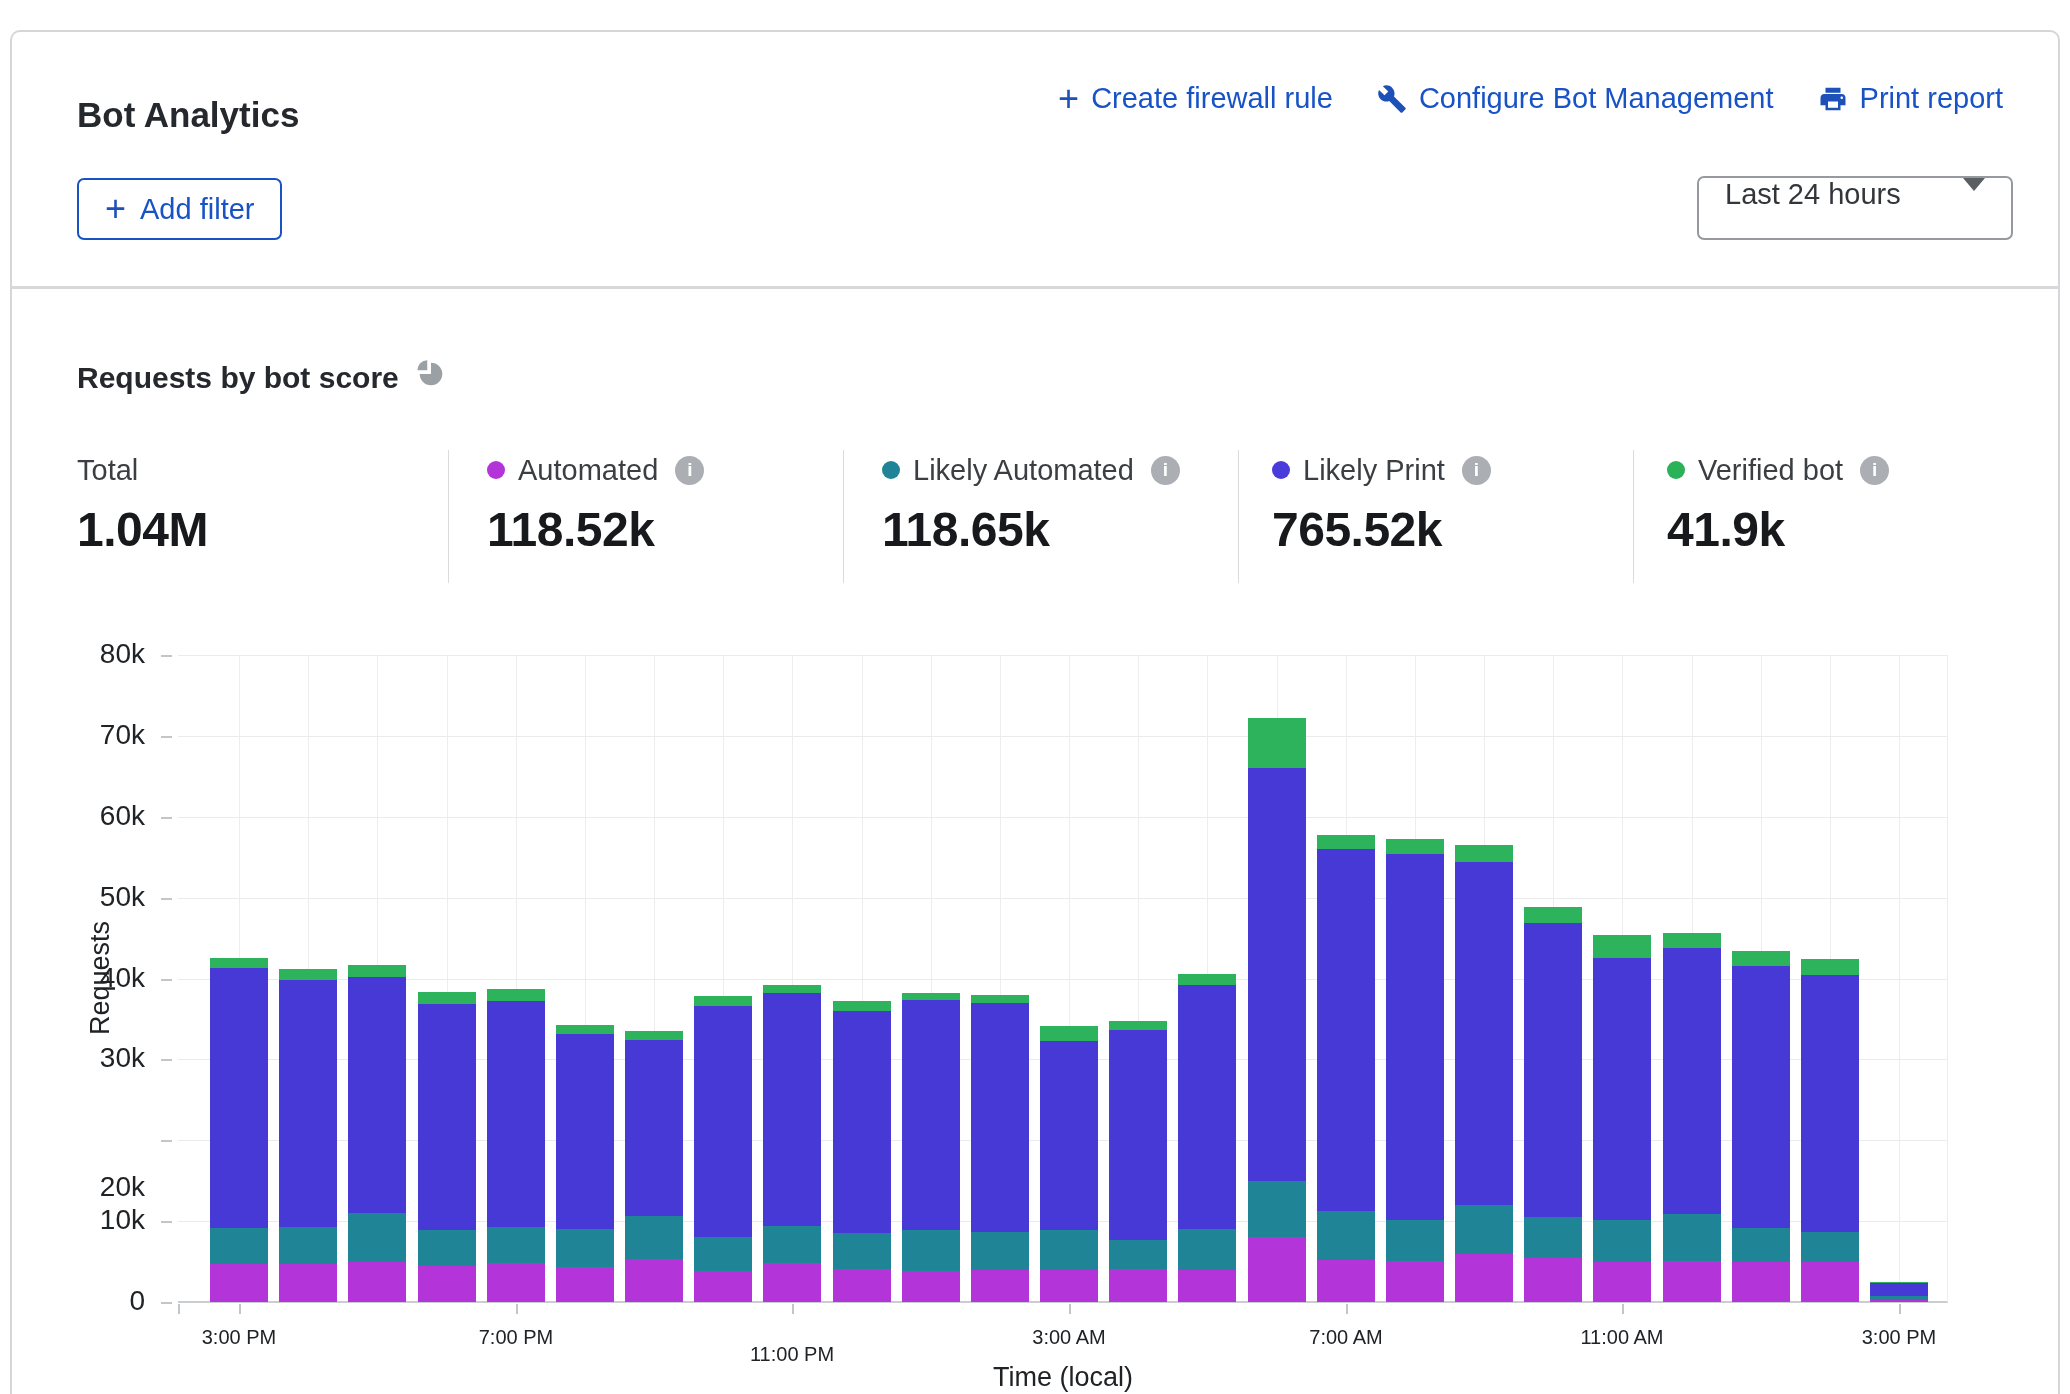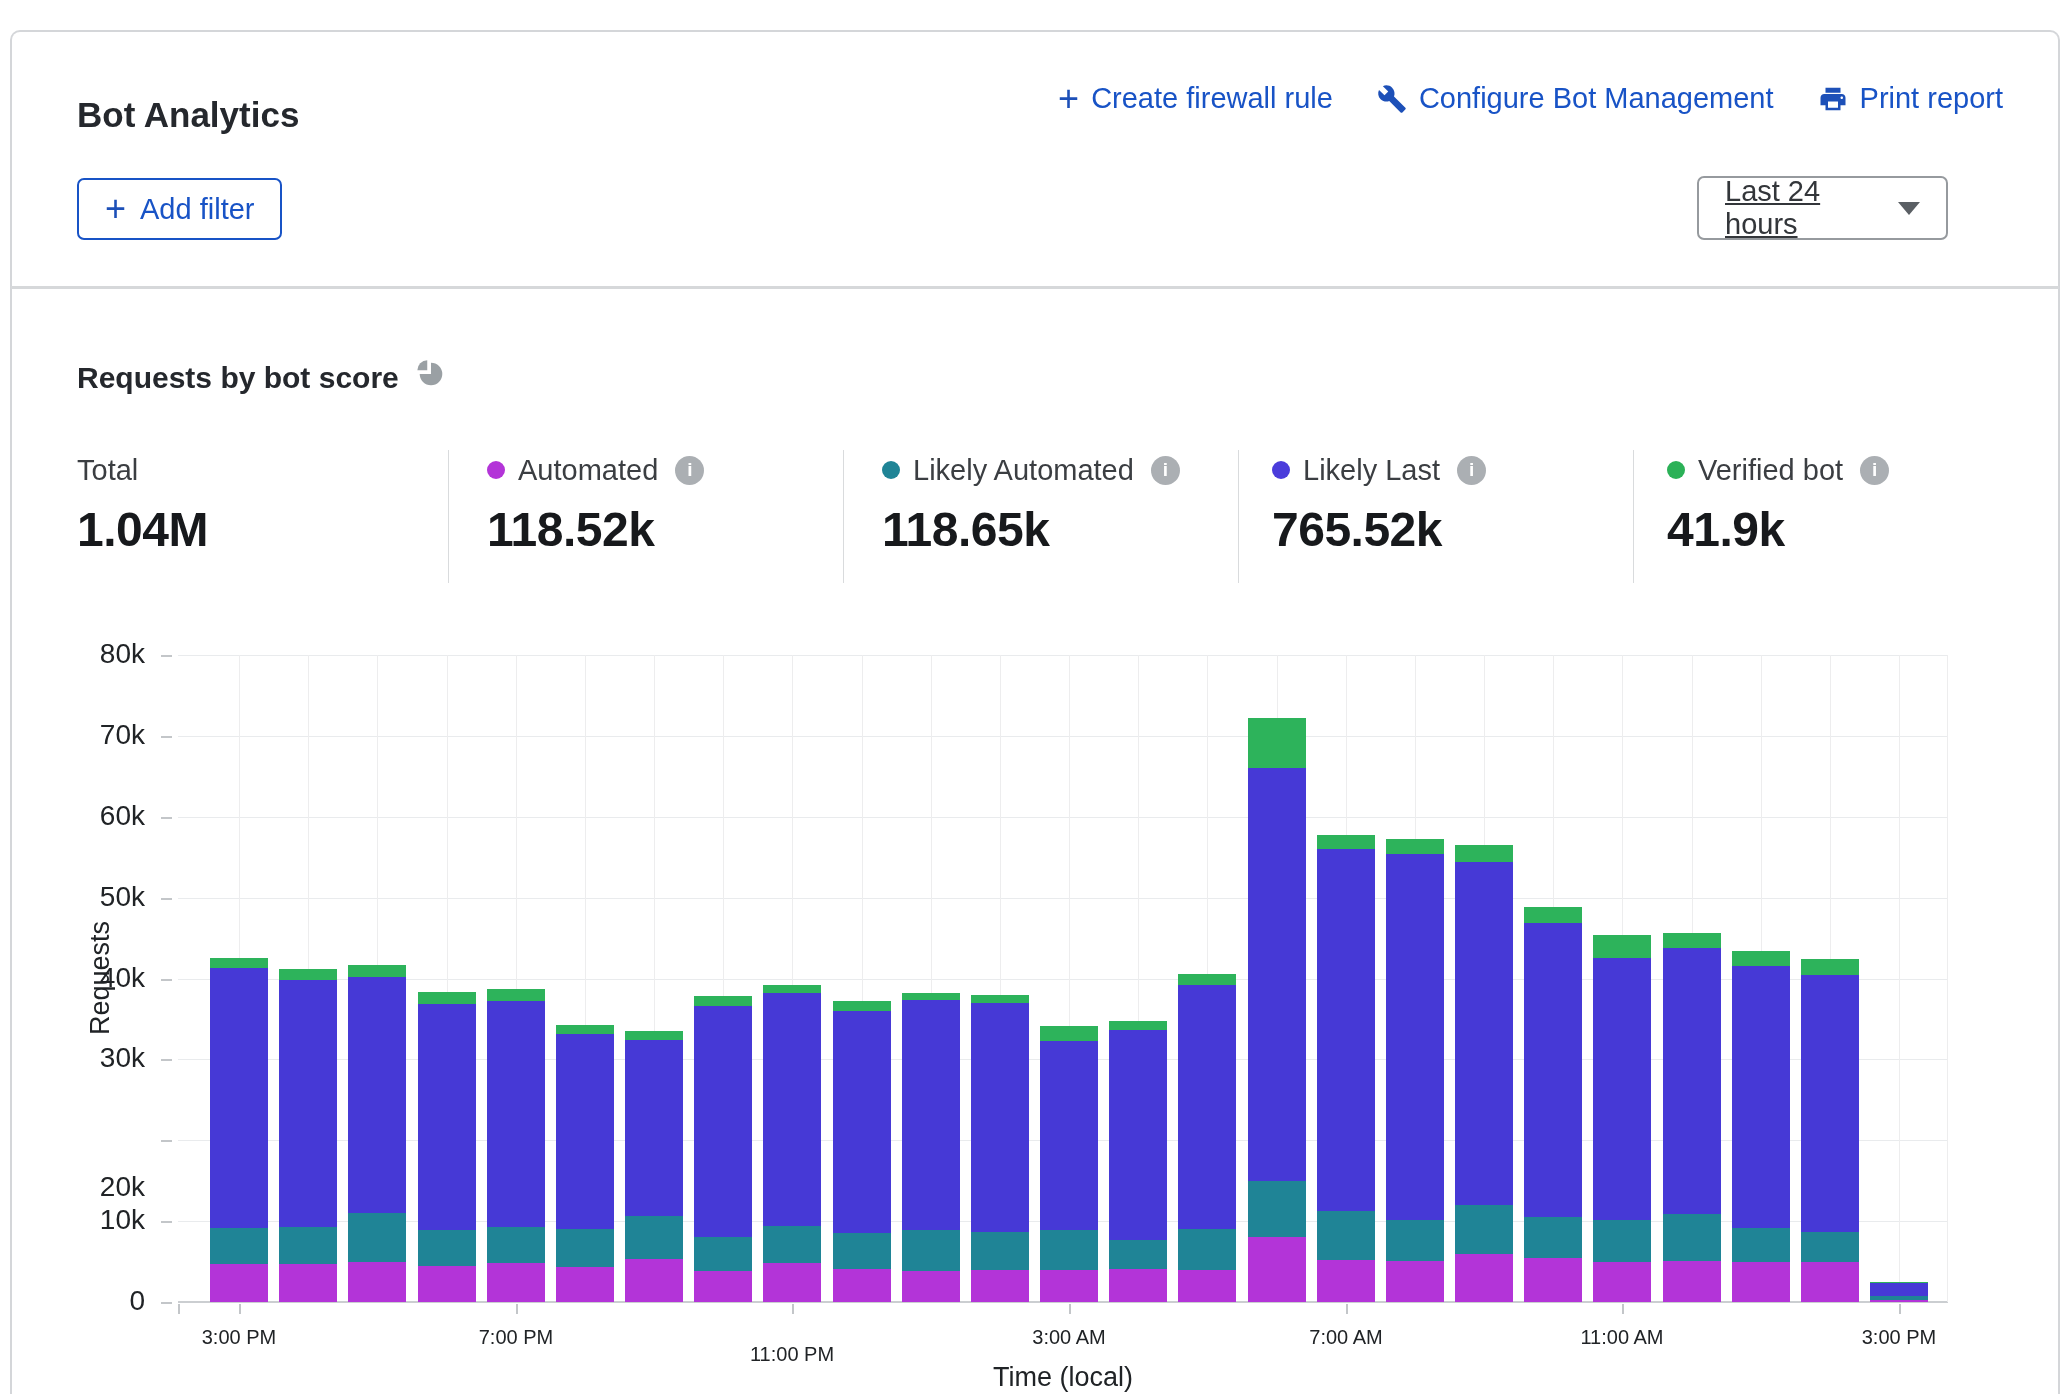--- a/index.html
+++ b/index.html
@@ -8,23 +8,23 @@
   .card{position:absolute;left:10px;top:30px;width:2046px;height:1364px;
         border:2px solid #d4d6d9;border-bottom:none;border-radius:10px 10px 0 0;background:#fff;}
   .page-title{position:absolute;left:77px;top:72px;font-size:35px;font-weight:700;color:#25282d;}
   .header-actions{position:absolute;right:67px;top:82px;display:flex;align-items:center;gap:44px;}
   .action-link{display:flex;align-items:center;gap:12px;color:#1853c6;font-size:29px;cursor:pointer;}
   .action-link svg{display:block;}
   .plus-glyph{font-size:36px;font-weight:500;line-height:28px;color:#1d50b8;}
   .add-filter-btn{position:absolute;left:77px;top:178px;height:62px;display:flex;align-items:center;gap:14px;
         padding:0 26px;background:#fff;border:2px solid #1853c6;border-radius:7px;color:#1853c6;
         font-size:29px;cursor:pointer;font-family:inherit;}
-  .time-select{position:absolute;left:1697px;top:176px;width:251px;height:64px;border:2px solid #969a9e;
-        border-radius:7px;display:flex;align-items:center;padding:0 26px;font-size:29px;color:#33363a;
-        cursor:pointer;background:#fff;box-sizing:border-box;text-decoration:underline;}
+  .time-select{position:absolute;left:1697px;top:176px;width:316px;height:64px;border:2px solid #969a9e;
+        border-radius:7px;display:flex;align-items:flex-start;padding:0 26px;font-size:29px;color:#33363a;
+        cursor:pointer;background:#fff;box-sizing:border-box;}
   .caret{margin-left:auto;width:0;height:0;border-left:11px solid transparent;border-right:11px solid transparent;
         border-top:13px solid #5a5f64;}
   .divider{position:absolute;left:11px;top:286px;width:2048px;height:3px;background:#d6d8da;}
   .section-title{position:absolute;left:77px;top:358px;font-size:30px;font-weight:700;color:#25282d;
         display:flex;align-items:center;gap:16px;}
   .stat-cell{position:absolute;top:450px;width:360px;}
   .stat-head{display:flex;align-items:center;gap:13px;height:40px;}
   .stat-dot{width:18px;height:18px;border-radius:50%;flex:0 0 auto;}
   .stat-label{font-size:29px;color:#3b3e42;}
   .info-icon{width:29px;height:29px;border-radius:50%;background:#abafb3;color:#fff;display:inline-flex;
@@ -119,21 +119,21 @@
     <span class="stat-dot" style="background: rgb(31, 132, 150);"></span>
     <span class="stat-label">Likely Automated</span>
     <span class="info-icon">i</span>
   </div>
   <div class="stat-value">118.65k</div>
 </div>
 <div class="stat-divider" style="left:1238px"></div>
 <div class="stat-cell" style="left:1272px">
   <div class="stat-head">
     <span class="stat-dot" style="background: rgb(74, 60, 219);"></span>
-    <span class="stat-label">Likely Last</span>
+    <span class="stat-label">Likely Print</span>
     <span class="info-icon">i</span>
   </div>
   <div class="stat-value">765.52k</div>
 </div>
 <div class="stat-divider" style="left:1633px"></div>
 <div class="stat-cell" style="left:1667px">
   <div class="stat-head">
     <span class="stat-dot" style="background: rgb(43, 177, 87);"></span>
     <span class="stat-label">Verified bot</span>
     <span class="info-icon">i</span>

